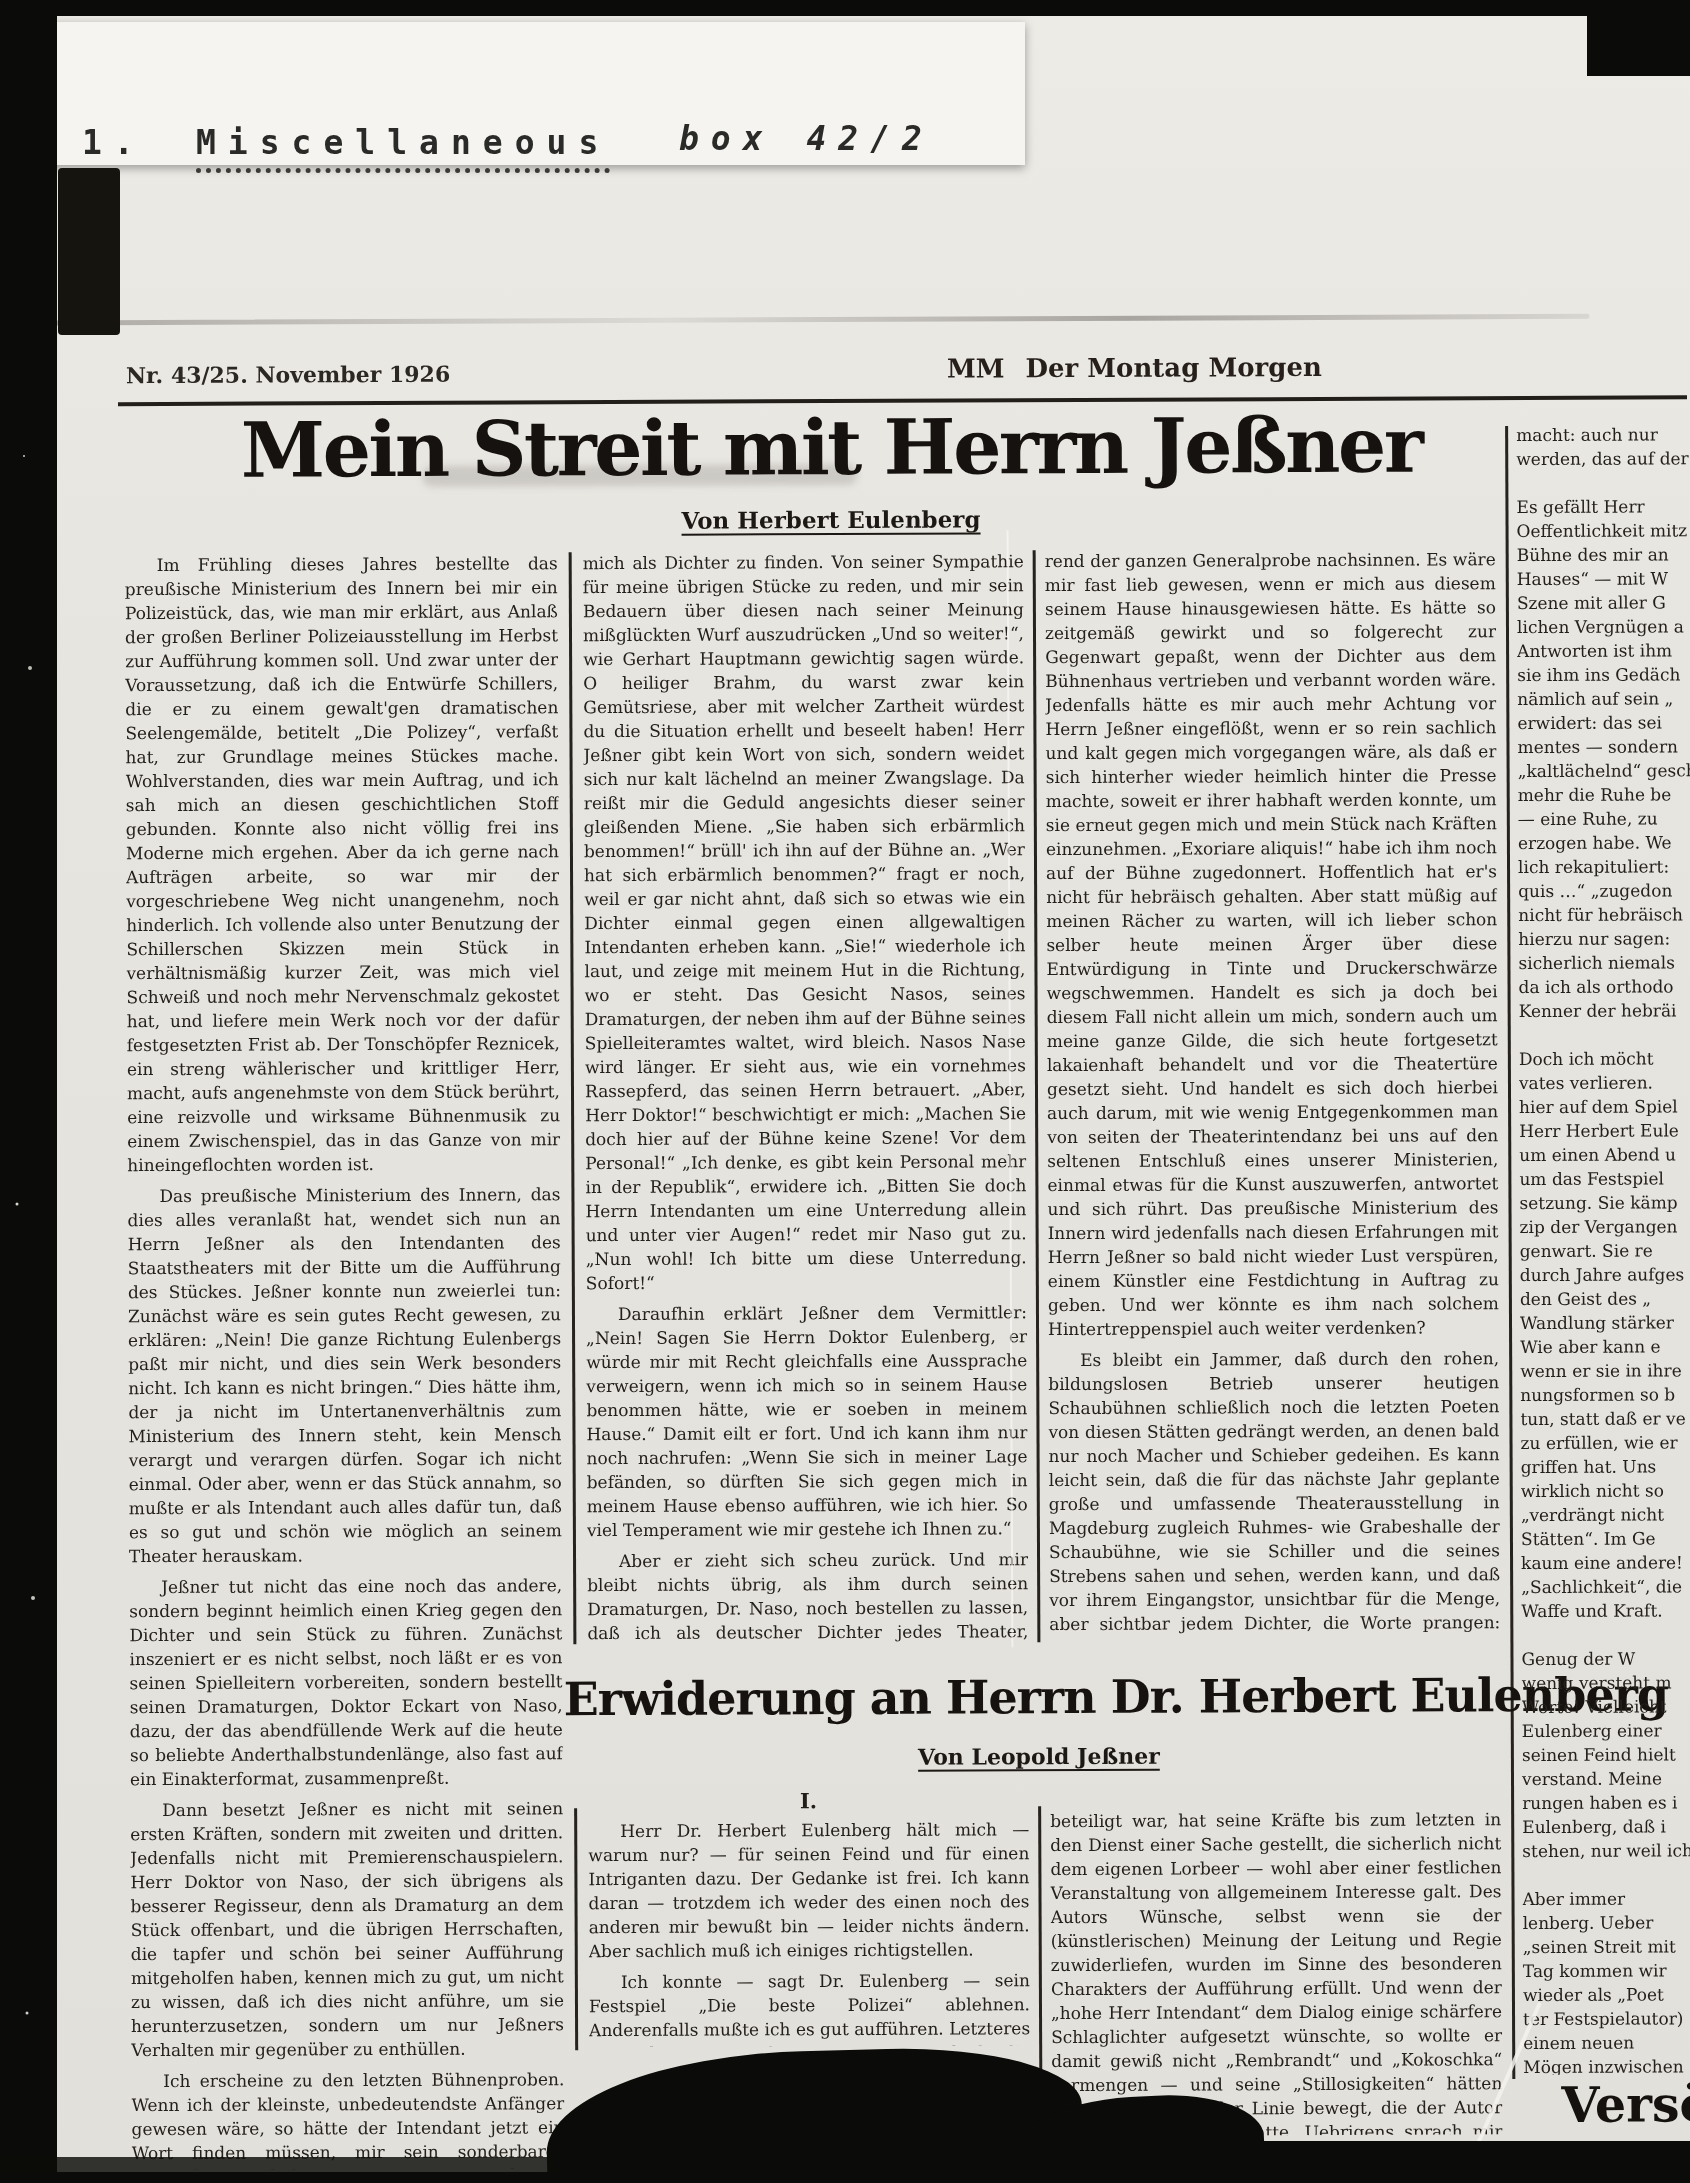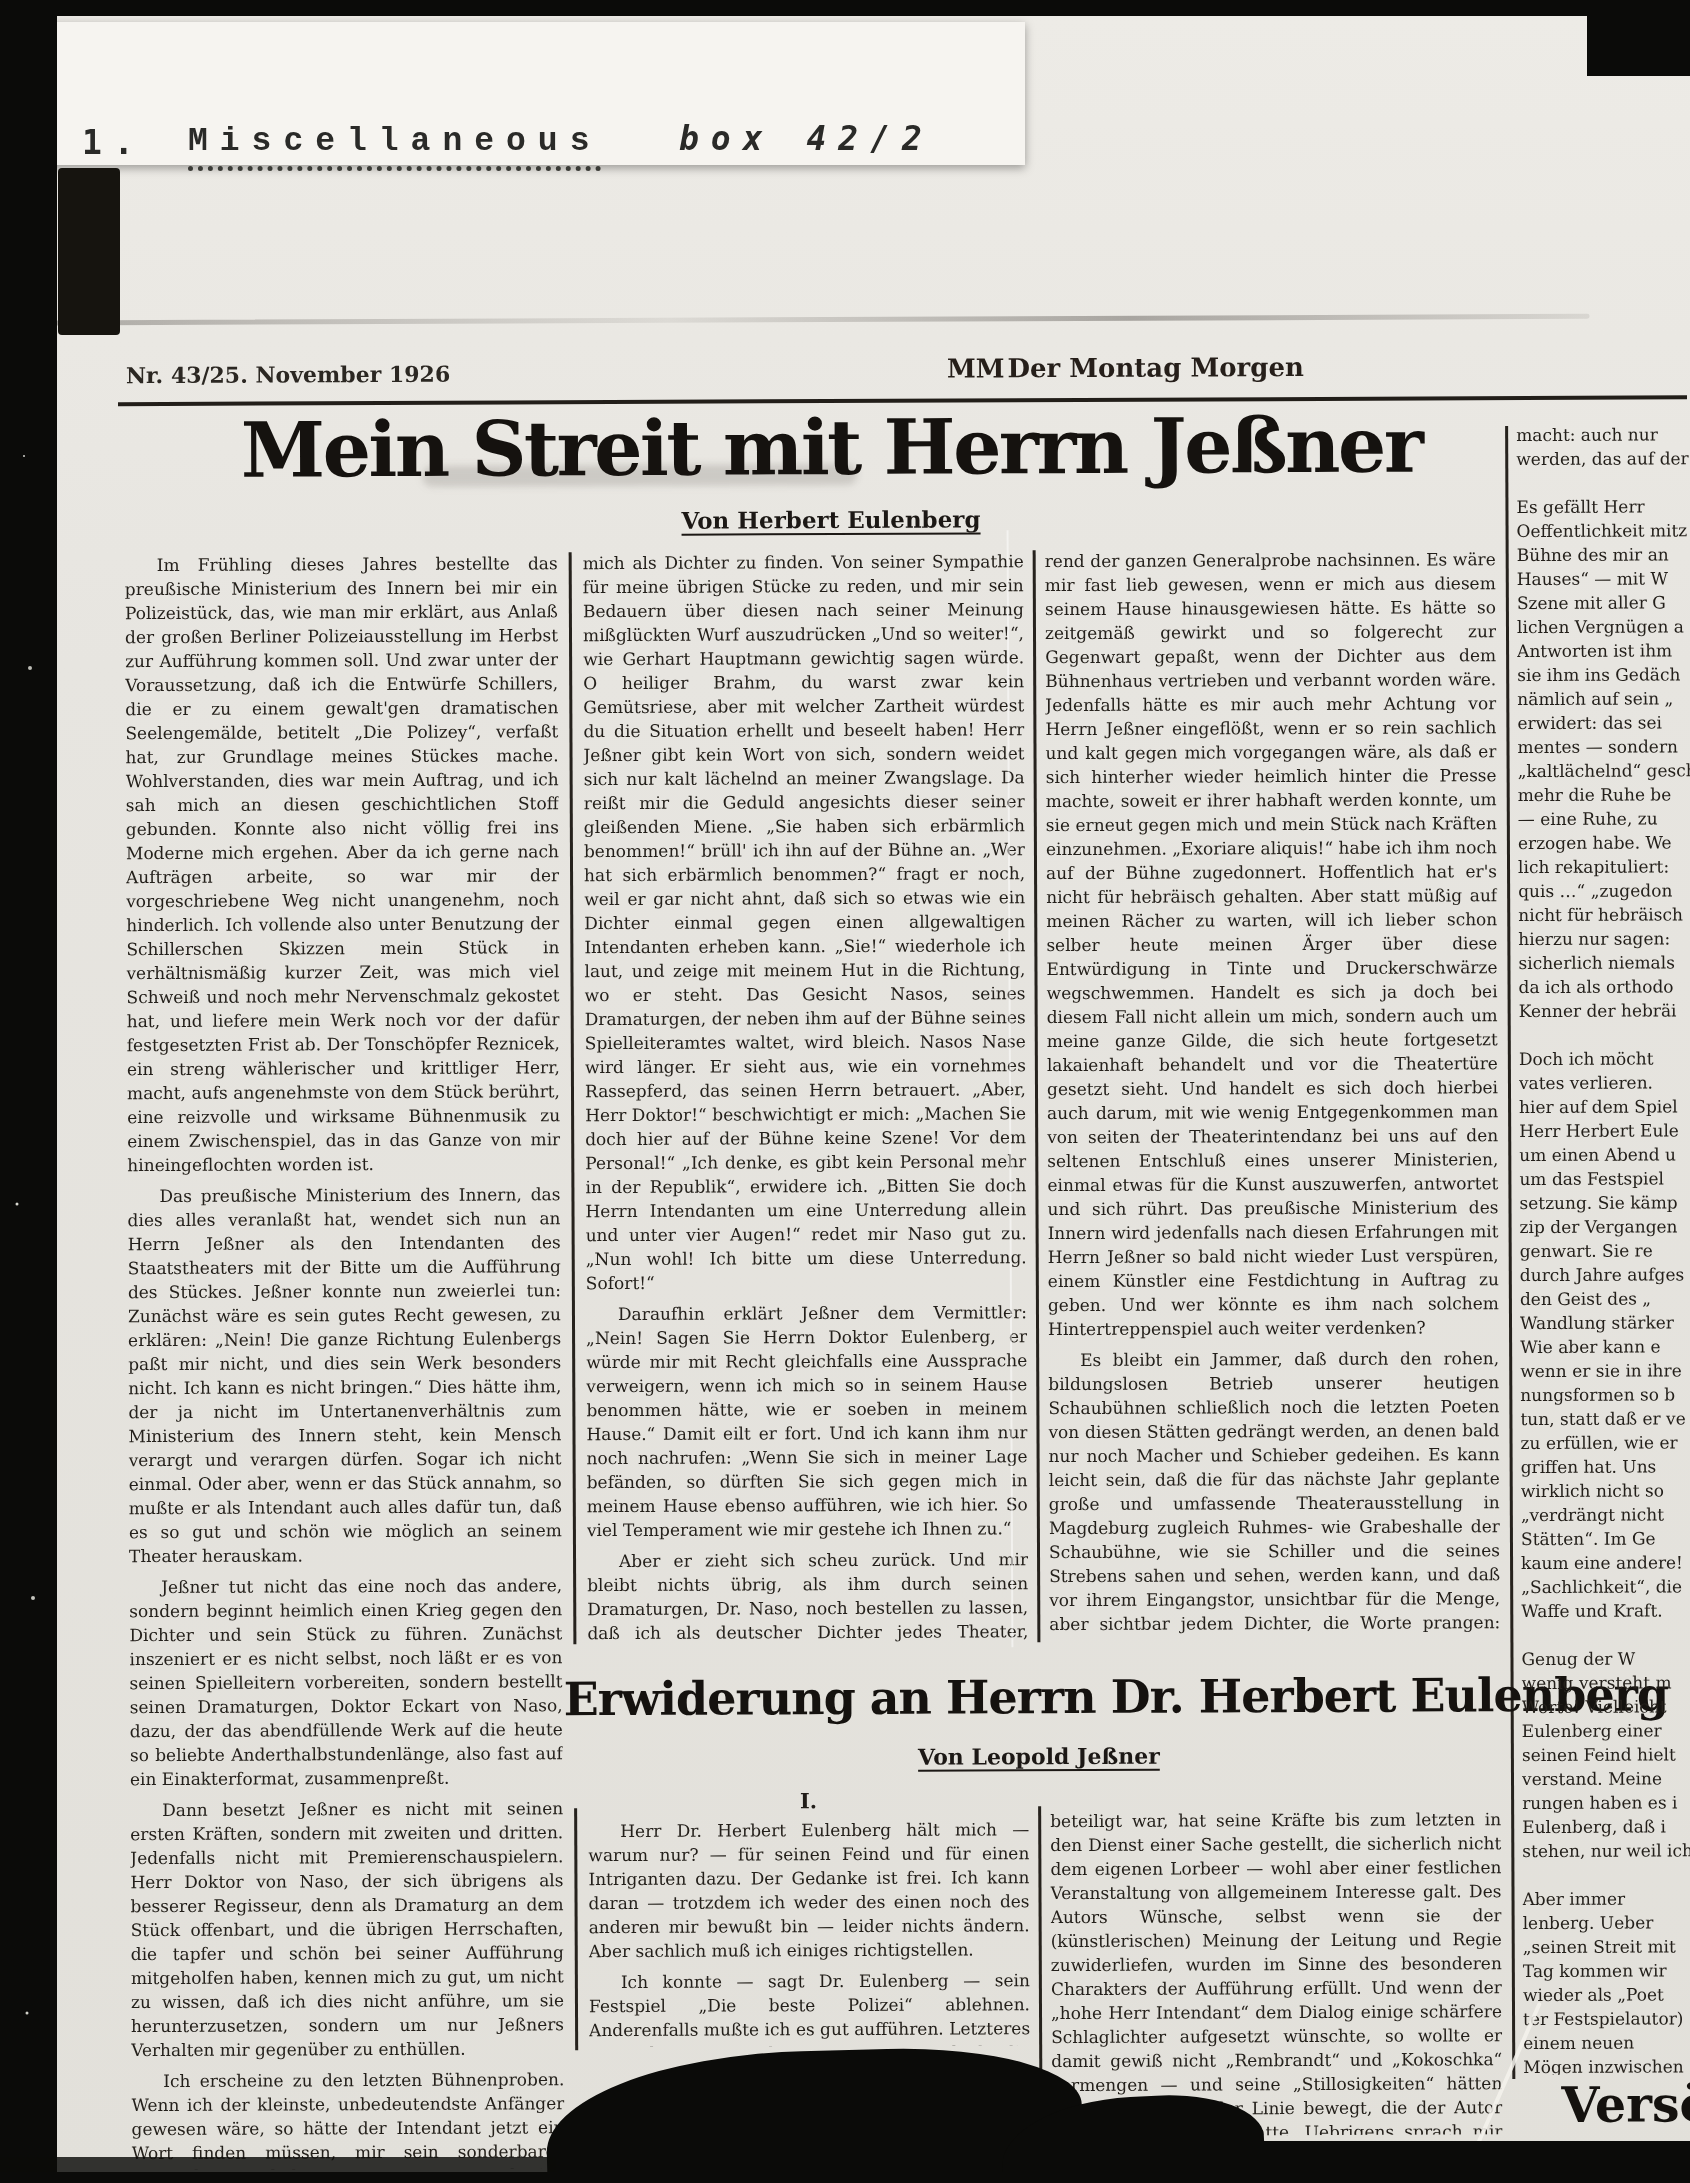--- a/index.html
+++ b/index.html
@@ -7,26 +7,26 @@
          font-family:"DejaVu Serif",serif;color:#211d19;}
   .paper{position:absolute;left:57px;top:14px;width:1633px;height:2169px;
          background:linear-gradient(180deg,#edebe6 0%,#e7e5e0 30%,#e2e0da 100%);}
   .news{position:absolute;left:0;top:0;width:1690px;height:2183px;transform:rotate(-0.25deg);}
   
   .label-strip{position:absolute;left:38px;top:22px;width:987px;height:143px;background:#f6f4f0;
                box-shadow:0 3px 9px rgba(0,0,0,.35);}
   .lab{position:absolute;font-family:"DejaVu Sans Mono","Liberation Mono",monospace;
        font-weight:bold;color:#2a2a28;font-size:33px;letter-spacing:12px;white-space:nowrap;}
   .lab-num{left:44px;top:101px;}
-  .lab-cat{left:150px;top:101px;border-bottom:5px dotted #3a3a36;padding-bottom:6px;font-family:Liberation Mono, monospace;}
+  .lab-cat{left:158px;top:101px;border-bottom:5px dotted #3a3a36;padding-bottom:6px;}
   .lab-box{left:641px;top:97px;font-style:italic;}
   
   .issue{position:absolute;left:129px;top:359px;font-size:22px;font-weight:bold;color:#2b2722;white-space:nowrap;}
   .papername{position:absolute;left:950px;top:354px;font-size:26px;font-weight:bold;color:#261f1a;white-space:nowrap;}
-  .papername .initials{margin-right:3px;}
+  .papername .initials{margin-right:21px;}
   .hrule{position:absolute;left:121px;top:399px;width:1569px;height:4px;background:#221e19;}
   .tear{position:absolute;left:57px;top:317px;width:1536px;height:5px;border-radius:3px;
         background:linear-gradient(90deg,rgba(60,55,50,.35),rgba(60,55,50,.08) 40%,rgba(60,55,50,.38) 70%,rgba(60,55,50,.1));}
   .smudge{position:absolute;left:425px;top:464px;width:435px;height:21px;background:rgba(90,85,78,.20);
           border-radius:10px;filter:blur(3.5px);}
   
   .headline1{position:absolute;left:76px;top:403px;width:1516px;text-align:center;white-space:nowrap;
              font-size:76px;font-weight:bold;letter-spacing:-2.5px;color:#15120f;}
   .byline{position:absolute;text-align:center;font-weight:bold;font-size:23px;color:#1c1815;
           text-decoration:underline;text-decoration-thickness:2px;text-underline-offset:5px;white-space:nowrap;}

